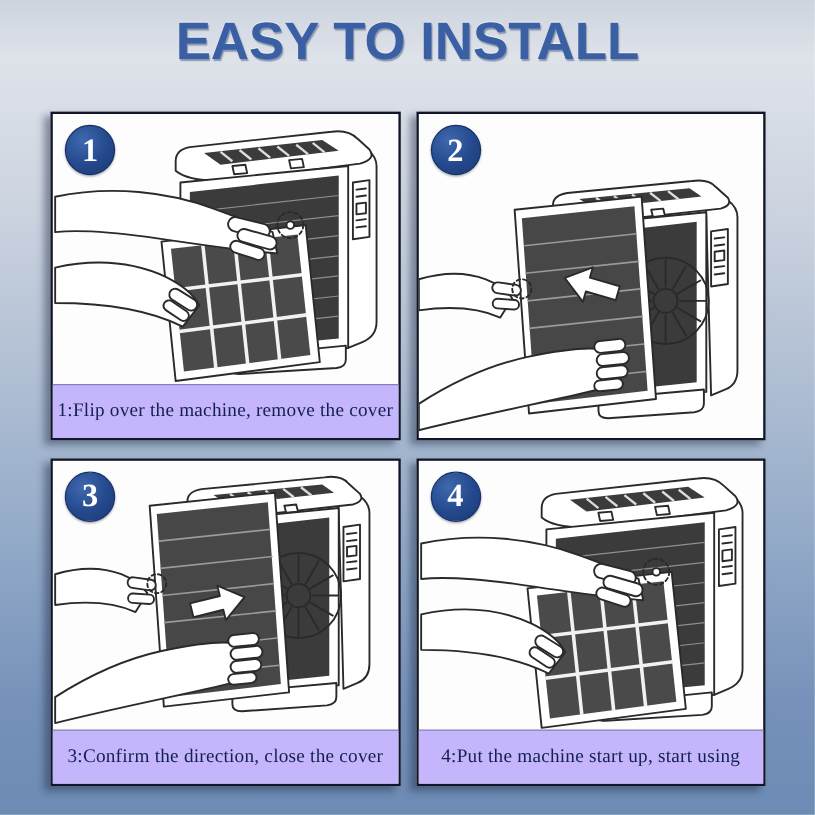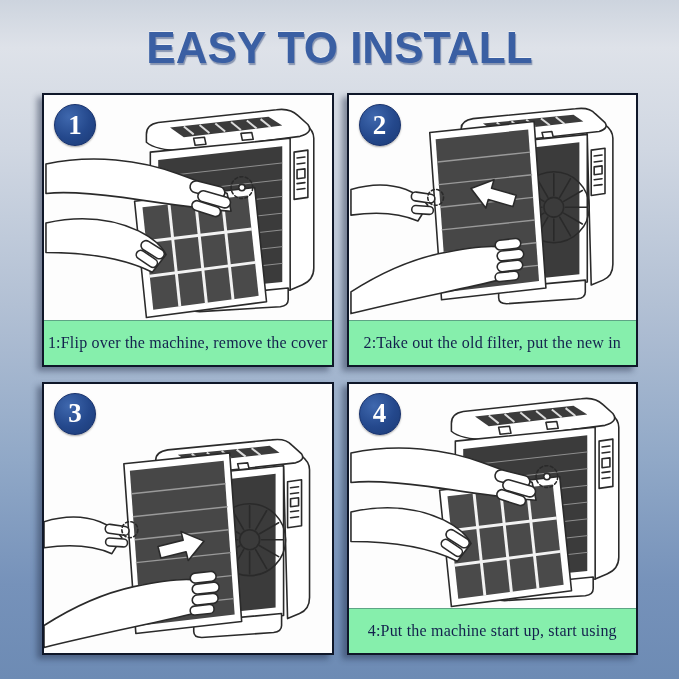--- a/index.html
+++ b/index.html
@@ -3,40 +3,40 @@
 <meta charset="utf-8">
 <style>
   html,body{margin:0;padding:0;}
   .poster{
     position:relative; width:679px; height:679px; overflow:hidden;
     background:linear-gradient(180deg,#cdd4de 0%, #dee2e9 7%, #d0d7e2 22%,
                #b2c0d4 45%, #90a8c7 68%, #7692ba 86%, #6d8bb4 100%);
     font-family:"Liberation Sans", sans-serif;
   }
   .title{
-    position:absolute; top:23px; left:0; right:0; text-align:center;
+    position:absolute; top:10px; left:0; right:0; text-align:center;
     font-size:44px; font-weight:800; letter-spacing:0px; color:#3a5fa3;
     text-shadow:1px 2px 1px rgba(34,58,110,0.45), 0 -1px 0 rgba(255,255,255,0.5);
   }
   .panels{
     position:absolute; left:42px; top:93px; width:596px; height:562px;
     display:grid; grid-template-columns:1fr 1fr; grid-template-rows:1fr 1fr;
     column-gap:13px; row-gap:15px;
   }
   .panel{
     position:relative; background:#fdfdfd;
     border:2px solid #0f1729;
     box-shadow:-5px 4px 6px rgba(28,40,66,0.45);
     display:flex; flex-direction:column;
   }
   .illo{ flex:1 1 auto; position:relative; overflow:hidden; }
   .illo svg{ position:absolute; inset:0; width:100%; height:100%; }
   .caption{
     flex:0 0 44px; display:flex; align-items:center; justify-content:center;
-    background:#86efac; border-top:1px solid rgba(20,30,60,0.35);
+    background:#c4b5fd; border-top:1px solid rgba(20,30,60,0.35);
     font-family:"Liberation Serif", serif; font-size:16px; color:#13214d;
     letter-spacing:0.2px; white-space:nowrap;
   }
   .badge{
     position:absolute; top:9px; left:10px; width:40px; height:40px; z-index:5;
     border-radius:50%;
     background:radial-gradient(circle at 35% 30%, #3f68ae 0%, #24488c 55%, #1b3a75 100%);
     border:1px solid #16306b;
     box-shadow:0 1px 2px rgba(0,0,0,0.35);
     display:flex; align-items:center; justify-content:center;
@@ -185,21 +185,20 @@
           </g>
           <g>
             <path class="ln wh" d="M0,200 C28,182 58,168 90,161 C114,156 134,153 148,154 L166,160 C170,172 164,184 150,188 C114,197 56,208 0,222 Z"></path>
             <rect class="ln wh" x="146" y="148" width="26" height="10" rx="5" transform="rotate(-6 146 148)"></rect>
             <rect class="ln wh" x="148" y="159" width="27" height="10" rx="5" transform="rotate(-6 148 159)"></rect>
             <rect class="ln wh" x="148" y="170" width="26" height="10" rx="5" transform="rotate(-6 148 170)"></rect>
             <rect class="ln wh" x="146" y="181" width="24" height="9" rx="4.5" transform="rotate(-6 146 181)"></rect>
           </g>
         </svg>
       </div>
-      <div class="caption">2:Take out the old filter, put the new in</div>
     </div>
 
     <div class="panel">
       <div class="badge">3</div>
       <div class="illo">
         <svg viewBox="0 0 288 228" preserveAspectRatio="xMidYMax meet">
           <g>
             <path class="ln wh" d="M238,18 L258,30 Q266,36 266,44 L266,172 Q266,184 256,188 L244,193 L240,44 Z"></path>
             <path class="ln wh" d="M112,40 L112,34 Q112,26 124,24 L228,14 Q242,12 248,19 L258,28 Q262,34 252,37 L152,48 Q122,50 112,40 Z"></path>
             <path class="dk" d="M134,29 L226,20 L236,27 L146,37 Z"></path>
@@ -249,20 +248,21 @@
           </g>
           <g>
             <path class="ln wh" d="M0,200 C28,182 58,168 90,161 C114,156 134,153 148,154 L166,160 C170,172 164,184 150,188 C114,197 56,208 0,222 Z"></path>
             <rect class="ln wh" x="146" y="148" width="26" height="10" rx="5" transform="rotate(-6 146 148)"></rect>
             <rect class="ln wh" x="148" y="159" width="27" height="10" rx="5" transform="rotate(-6 148 159)"></rect>
             <rect class="ln wh" x="148" y="170" width="26" height="10" rx="5" transform="rotate(-6 148 170)"></rect>
             <rect class="ln wh" x="146" y="181" width="24" height="9" rx="4.5" transform="rotate(-6 146 181)"></rect>
           </g>
         </svg>
       </div>
+      <div class="caption">3:Confirm the direction, close the cover</div>
     </div>
 
     <div class="panel">
       <div class="badge">4</div>
       <div class="illo">
         <svg viewBox="0 0 288 228" preserveAspectRatio="xMidYMax meet">
           <g>
             <path class="ln wh" d="M240,16 L264,30 Q272,36 272,44 L272,176 Q272,188 260,193 L248,198 L244,46 Z"></path>
             <path class="ln wh" d="M102,48 L102,40 Q102,30 114,28 L234,15 Q248,13 256,21 L266,30 Q272,38 258,42 L148,56 Q114,58 102,48 Z"></path>
             <path class="dk" d="M126,33 L226,22 L240,31 L140,43 Z"></path>

